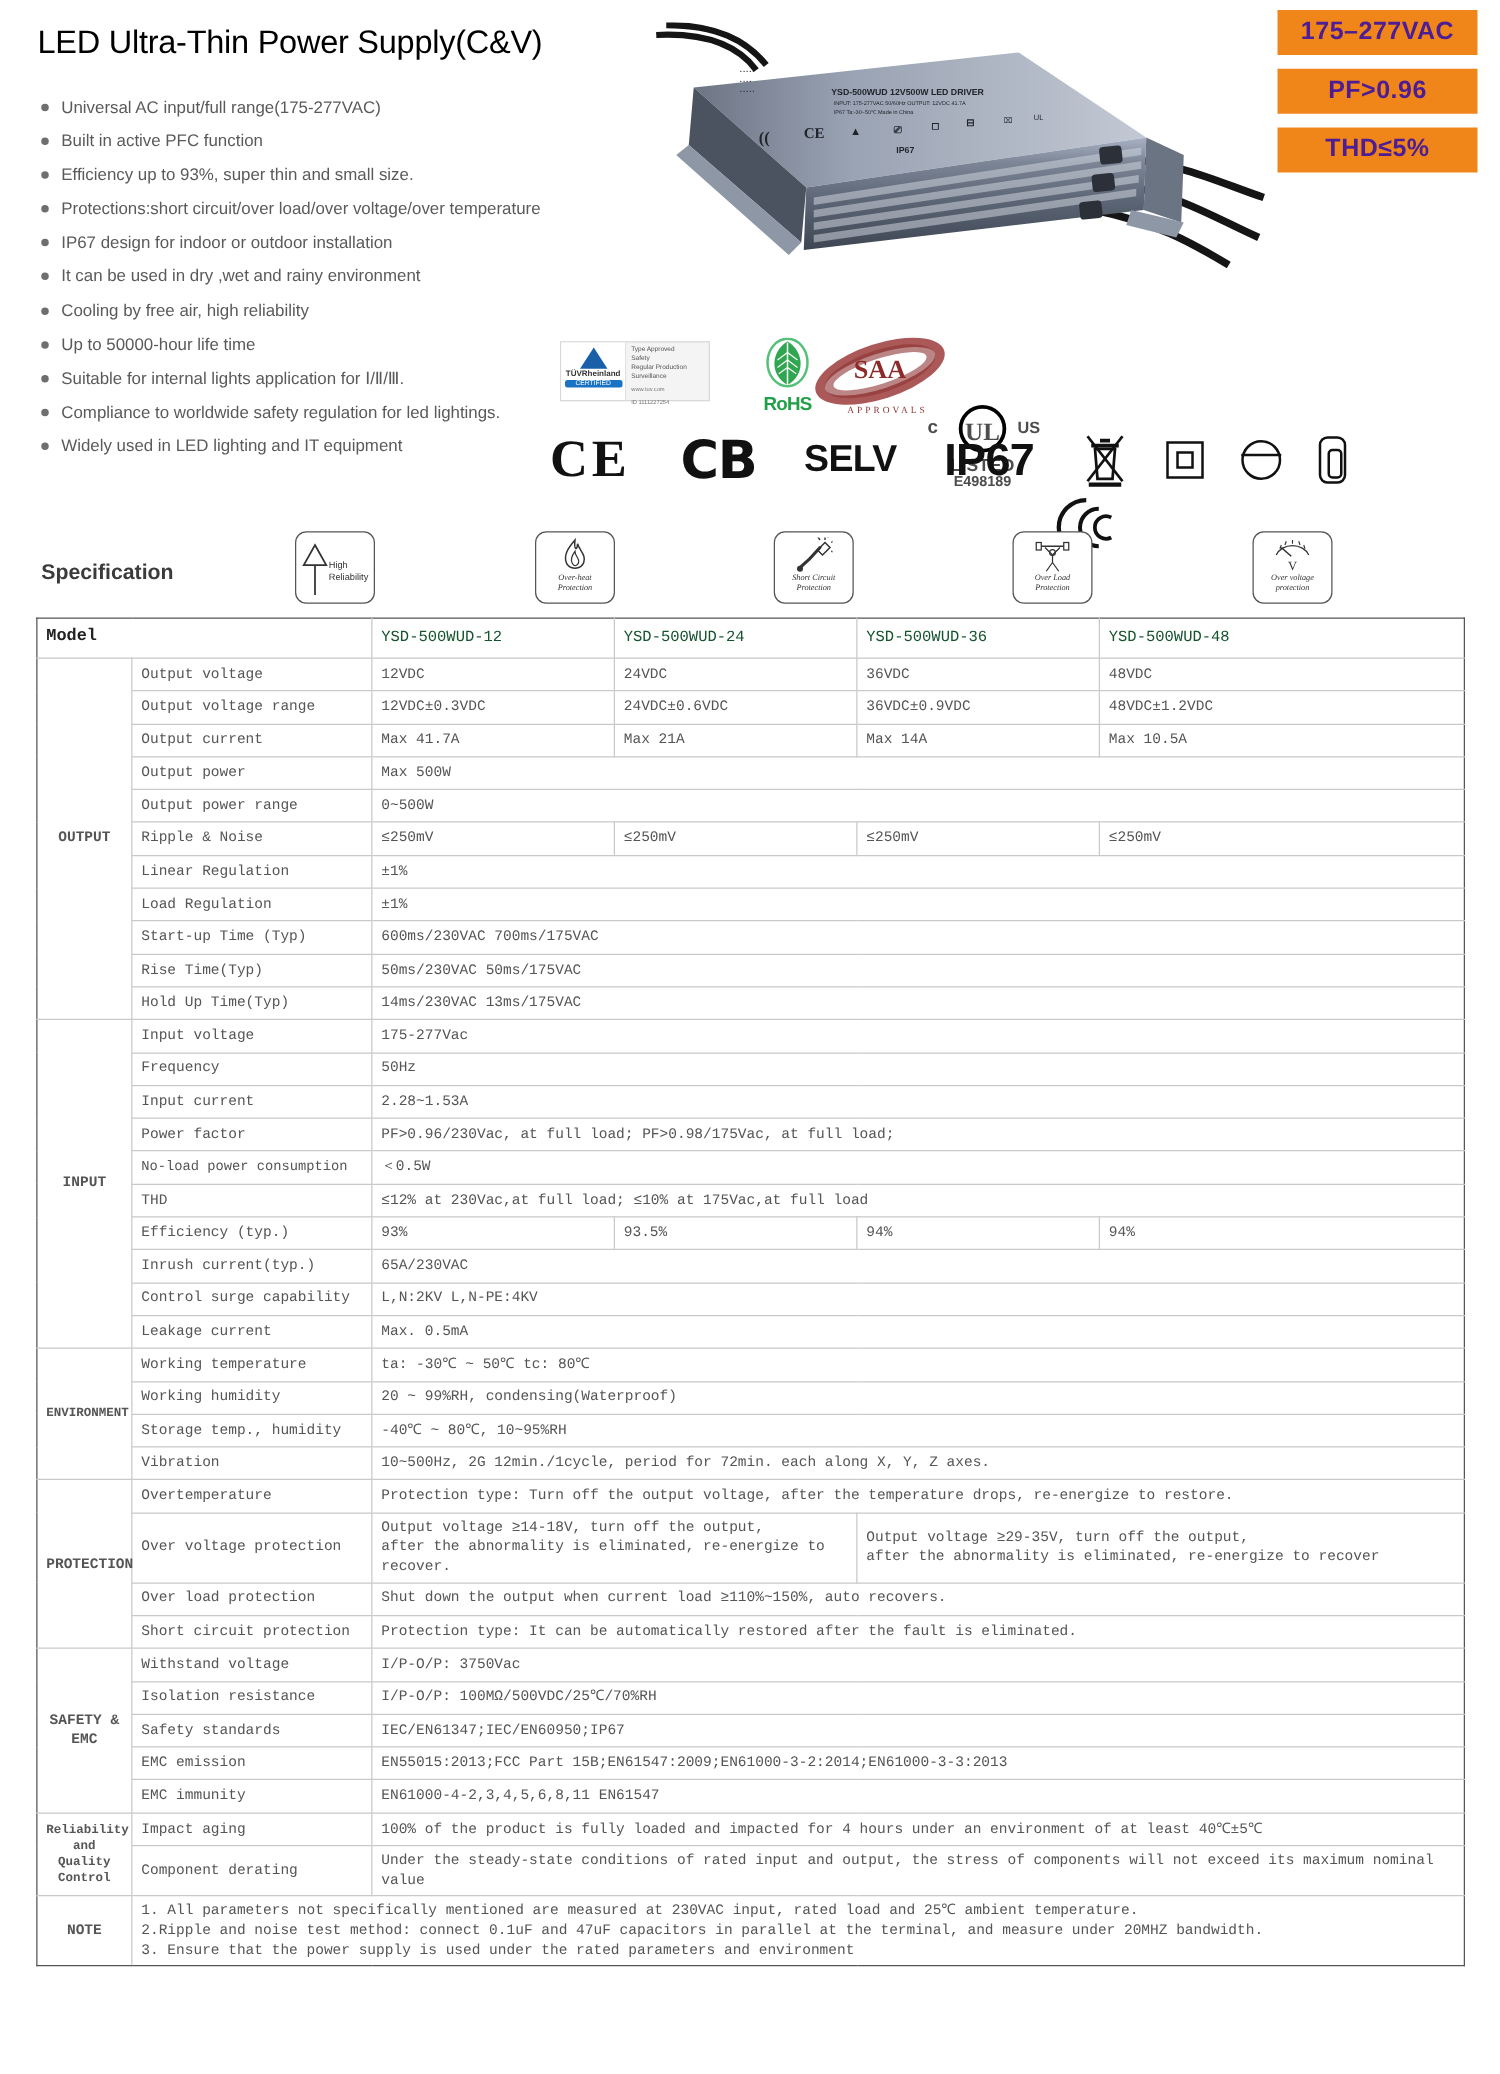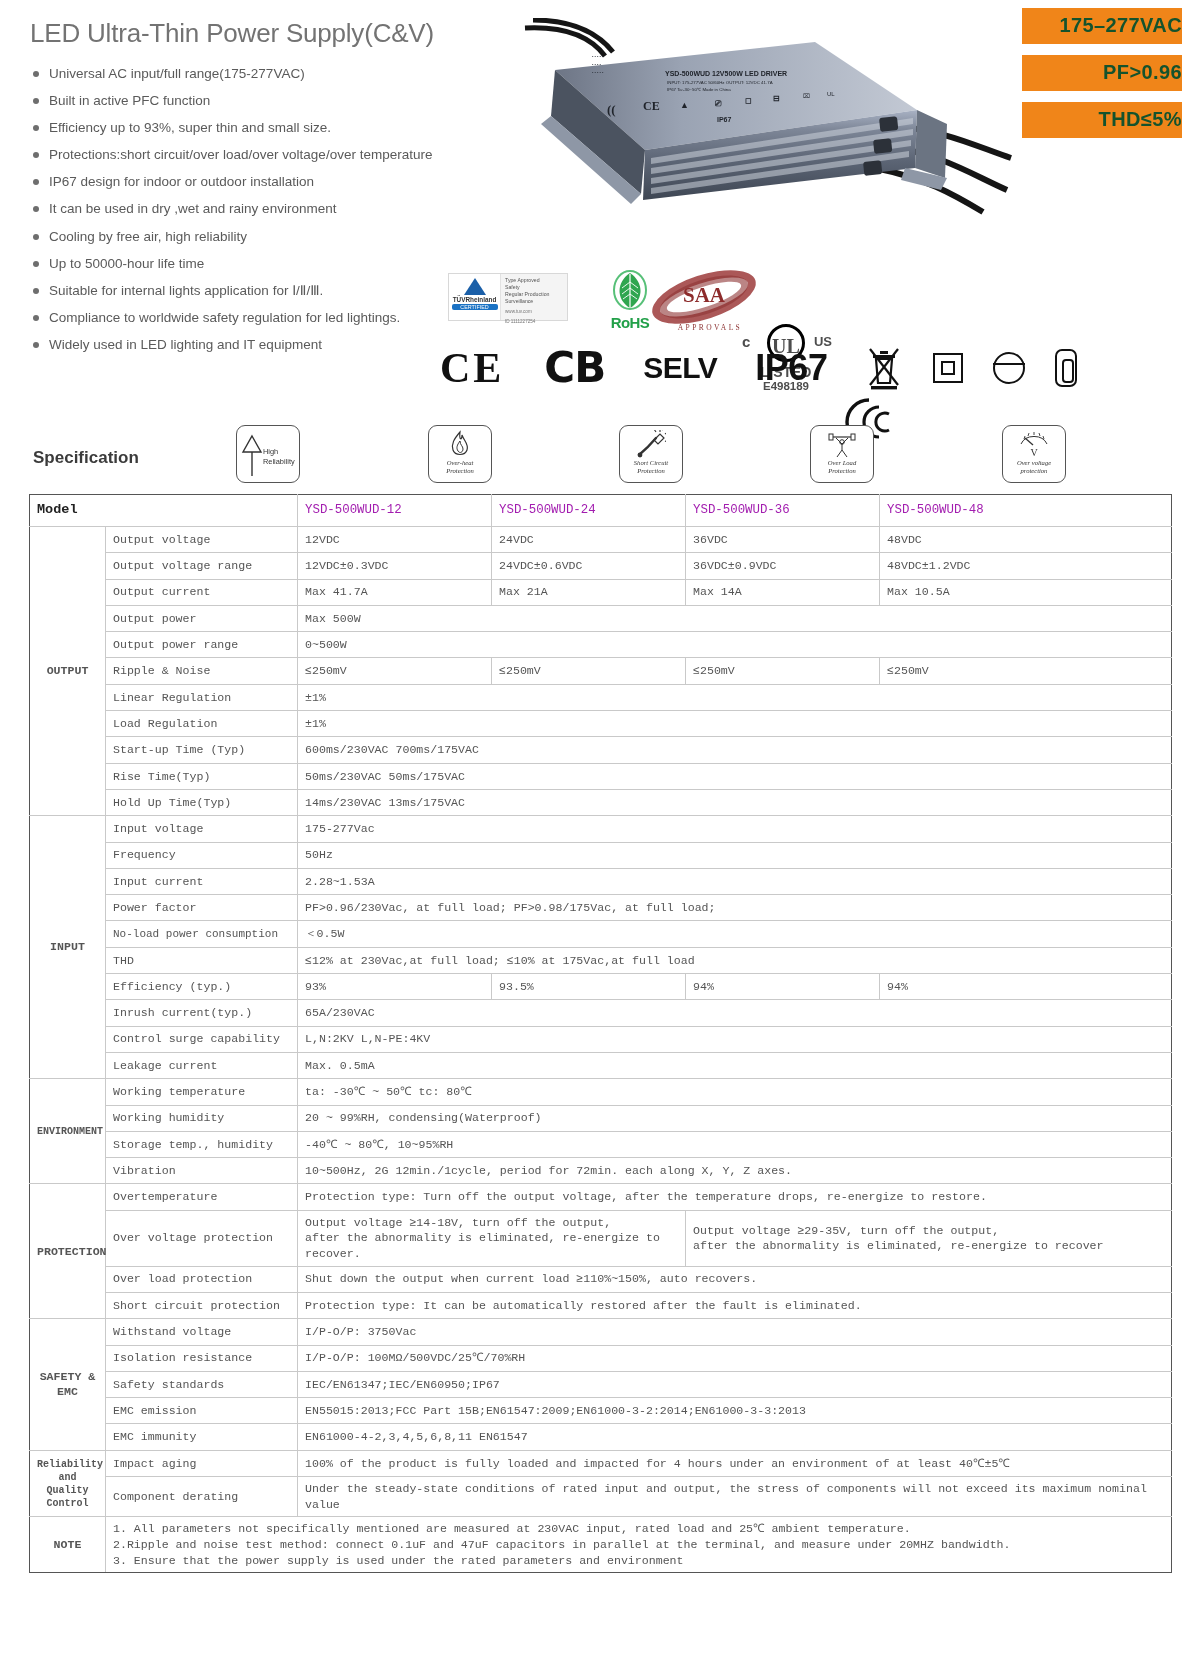--- a/index.html
+++ b/index.html
@@ -9,39 +9,39 @@
     background:#ffffff;
     font-family:"Liberation Sans", sans-serif;
     color:#4d4d4d;
     position:relative;
     overflow:hidden;
   }
 
   
   .header { position:relative; padding:18px 0 0 30px; }
   .title {
-    font-size:26px; font-weight:400; color:#737373;
-    letter-spacing:-0.2px; margin:0 0 18px 0;
+    font-size:26px; font-weight:400; color:#000000;
+    letter-spacing:-0.2px; margin:0 0 30px 0;
   }
   .features { list-style:none; margin:0; padding:0; }
   .features li {
     font-size:13.5px; color:#5a5a5a;
     line-height:1.0; margin-bottom:13.6px;
     padding-left:19px; position:relative;
   }
   .features li::before {
     content:""; position:absolute; left:3px; top:4px;
     width:6px; height:6px; border-radius:50%; background:#6e6e6e;
   }
 
   
   .badges { position:absolute; right:18px; top:8px; width:160px; }
   .badge {
-    background:#F08519; color:#14532d; font-weight:bold;
-    text-align:right; font-size:20px; letter-spacing:0.4px;
+    background:#F08519; color:#4c1d95; font-weight:bold;
+    text-align:center; font-size:20px; letter-spacing:0.4px;
     padding:6px 0 7px 0; margin-bottom:11px;
   }
 
   
   .product { position:absolute; left:455px; top:18px; width:560px; height:240px; }
 
   
   .certs { position:absolute; left:420px; top:265px; width:760px; height:65px; }
   .cert { position:absolute; }
 
@@ -139,21 +139,21 @@
     font-size:11.6px; color:#555;
     padding:4px 7px; vertical-align:middle;
     line-height:1.35; height:26.3px;
   }
   td.grp {
     font-weight:bold; color:#333; text-align:center; font-size:11.6px;
     border-left:1.6px solid #555; border-right:1px solid #c9c9c9;
   }
   td.grp.small { font-size:10px; line-height:1.3; }
   tr.modelrow td { font-weight:bold; color:#222; font-size:13.5px; height:32px; }
-  tr.modelrow td.mname { font-size:12.4px; font-weight:normal; color:#a21caf; }
+  tr.modelrow td.mname { font-size:12.4px; font-weight:normal; color:#14532d; }
   .thick-top td { border-top:1.6px solid #555; }
   .outer-l { border-left:1.6px solid #555 !important; }
   .outer-r { border-right:1.6px solid #555 !important; }
   .outer-t { border-top:1.6px solid #555 !important; }
   .outer-b { border-bottom:1.6px solid #555 !important; }
   td.note {
     font-size:11.6px; line-height:1.55; padding:6px 9px; color:#555;
   }
   td.note div { white-space:nowrap; }
   td.lbl { color:#555; }

